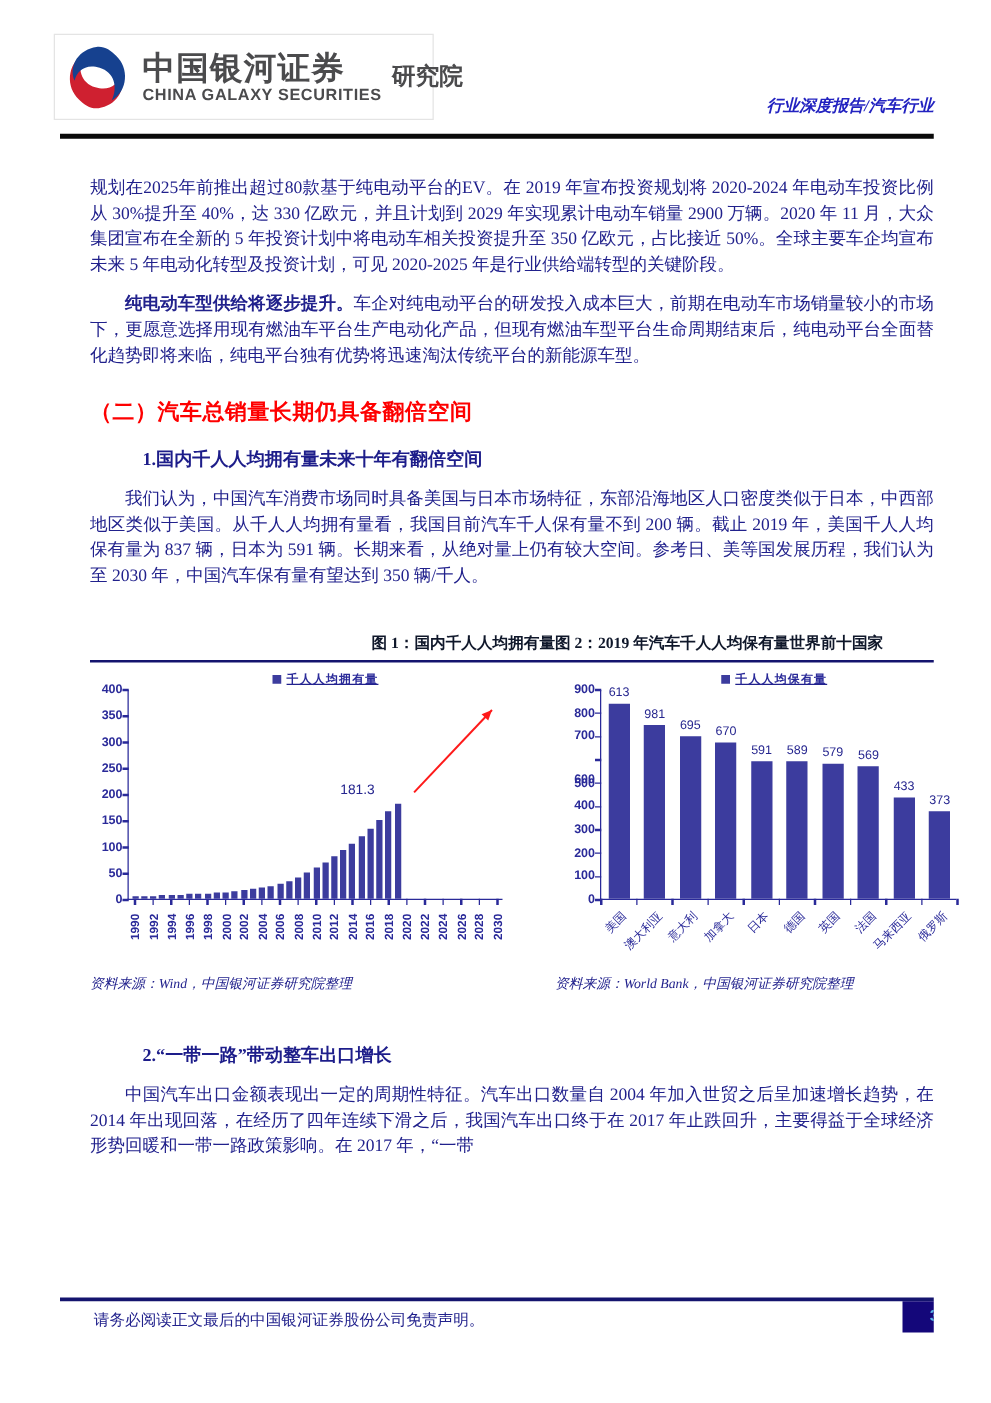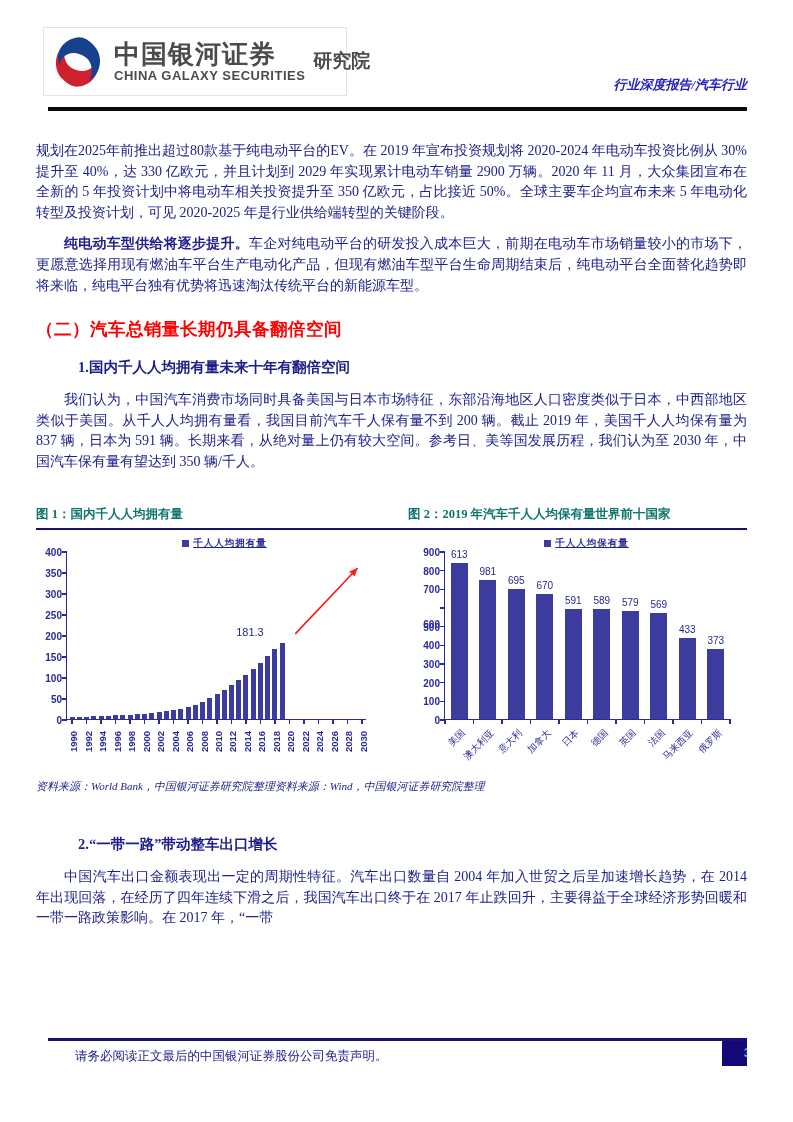--- a/index.html
+++ b/index.html
@@ -3,21 +3,21 @@
 <meta charset="utf-8">
 <style>
   * { margin:0; padding:0; box-sizing:border-box; }
   html,body { background:#fff; }
   .page {
     position:relative; width:793px; height:1122px; margin:0 auto;
     background:#ffffff; overflow:hidden;
     font-family:"Liberation Serif","DejaVu Serif",serif;
     color:#21218c;
   }
-  .content { padding:0 46px 0 36px; }
+  .content { padding:0 46px 0 72px; }
 
   
   .header { position:relative; height:114px; }
   .logo-block {
     position:absolute; left:43px; top:27px; width:304px; height:69px;
     border:1px solid #e4e4e4; display:flex; align-items:center; gap:8px;
     padding:3px 6px; background:#fff;
   }
   .logo-swirl { width:56px; height:56px; flex:0 0 auto; }
   .logo-texts { display:flex; align-items:flex-end; gap:8px; }
@@ -48,21 +48,21 @@
   .h-red {
     margin-top:21px; font-size:17.5px; font-weight:bold; color:#fe0000; letter-spacing:0.5px;
   }
   .h-sub {
     margin-top:17px; margin-left:42px; font-size:14.5px; font-weight:bold; color:#1d1d8a;
   }
   .h-sub2 { margin-top:41px; }
 
   
   .fig-captions { display:flex; margin-top:33px; }
-  .fig-cap { font-size:12.5px; font-weight:bold; color:#0f766e; }
+  .fig-cap { font-size:12.5px; font-weight:bold; color:#0f172a;text-align:right; }
   .fig-cap.left { width:372px; flex:0 0 auto; }
   .figs-rule { margin-top:5px; height:2.5px; background:#14146e; }
   .charts-row { display:flex; margin-top:4px; }
   .chart-box { position:relative;text-decoration:underline; }
   .chart1 { width:347px; height:236px; flex:0 0 auto; margin-right:25px; }
   .chart2 { width:327px; height:236px; }
   .legend-row { display:flex; justify-content:center; align-items:center; gap:4px; height:18px; padding-left:30px;}
   .legend-swatch { width:7px; height:7px; background:#3c3c9e; }
   .legend-label { font-size:9.5px; color:#2a2a99; font-weight:bold; letter-spacing:1px; }
   .plot { position:relative; }
@@ -312,22 +312,22 @@
             <div class="cat-label" style="left: 172.25px; width: 70px; text-align: right;">马来西亚</div>
             <div class="bar" style="left: 262.25px; width: 17px; height: 69.6267px;"></div>
             <div class="bar-value" style="left: 270.75px; top: 83.3733px;">373</div>
             <div class="cat-label" style="left: 200.75px; width: 70px; text-align: right;">俄罗斯</div>
           </div>
       </div>
 
     </div>
 
     <div class="sources-row">
+      <div class="source left">资料来源：Wind，中国银河证券研究院整理</div>
       <div class="source">资料来源：World Bank，中国银河证券研究院整理</div>
-      <div class="source left">资料来源：Wind，中国银河证券研究院整理</div>
     </div>
 
     <h3 class="h-sub h-sub2">2.“一带一路”带动整车出口增长</h3>
 
     <p class="para p4 indent">中国汽车出口金额表现出一定的周期性特征。汽车出口数量自 2004 年加入世贸之后呈加速增长趋势，在 2014 年出现回落，在经历了四年连续下滑之后，我国汽车出口终于在 2017 年止跌回升，主要得益于全球经济形势回暖和一带一路政策影响。在 2017 年，“一带</p>
 
   </div>
 
   <div class="footer-rule"></div>
   <div class="footer-text">请务必阅读正文最后的中国银河证券股份公司免责声明。</div>

